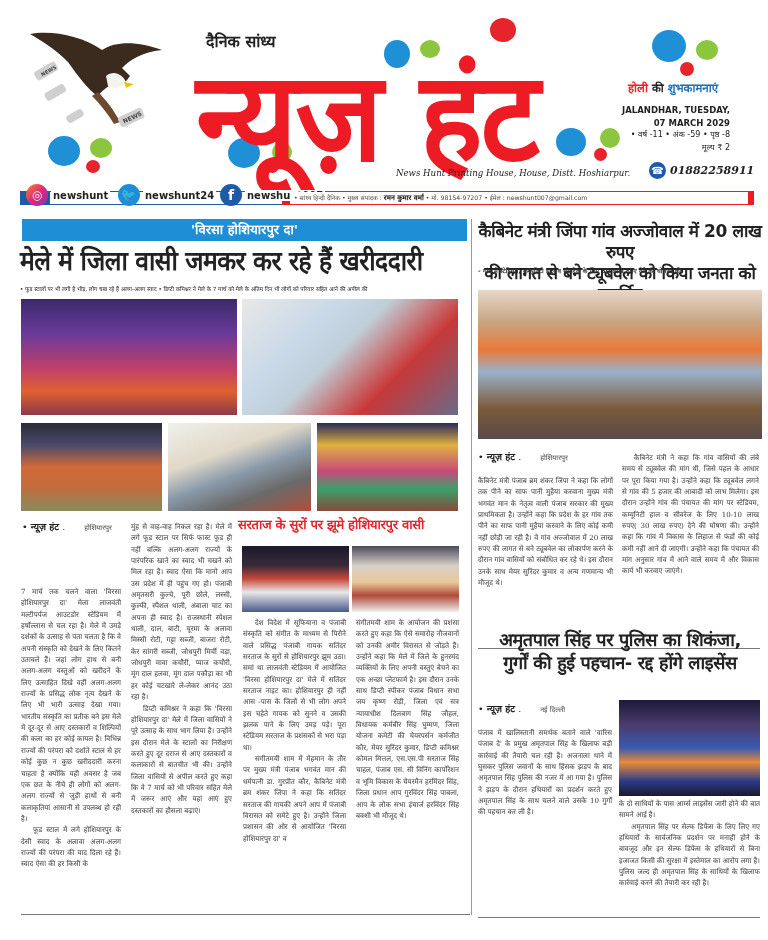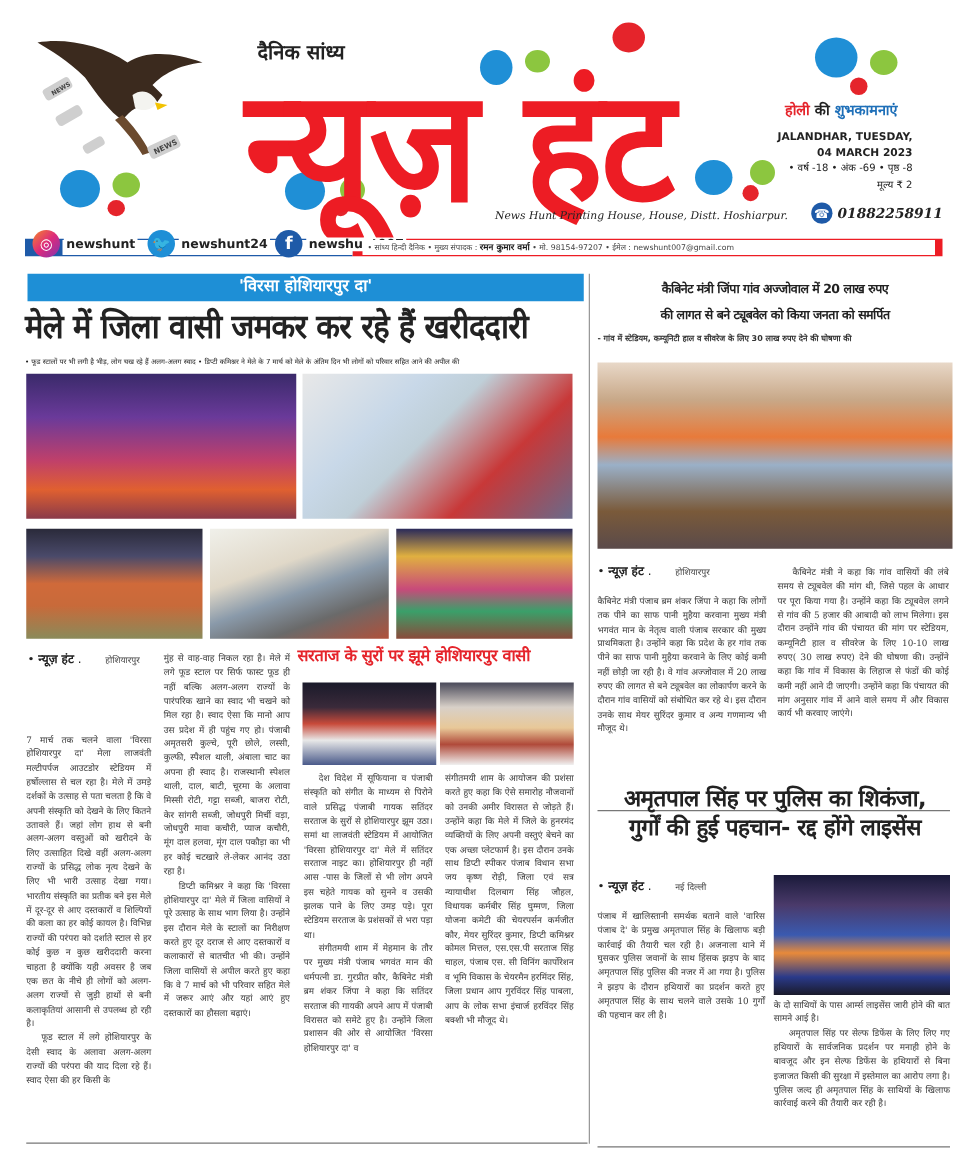--- a/index.html
+++ b/index.html
@@ -99,22 +99,22 @@
   <div class="splash" style="left:680px;top:62px;width:14px;height:14px;background:#e5242b;"></div>
 
   <div class="holi-greet">
     <span class="r">होली</span>
     <span class="k">की</span>
     <span class="b">शुभकामनाएं</span>
   </div>
 
   <div class="dateline">
     <div class="bold">JALANDHAR, TUESDAY,</div>
-    <div class="bold">04 MARCH 2023</div>
-    <div>• वर्ष -18  • अंक -69 • पृष्ठ -8</div>
+    <div class="bold">07 MARCH 2029</div>
+    <div>• वर्ष -11  • अंक -59 • पृष्ठ -8</div>
     <div>मूल्य ₹ 2</div>
   </div>
 
   <div class="printing">News Hunt Printing House, House, Distt. Hoshiarpur.</div>
   <div class="phone">
     <div class="phone-icon">☎</div>
     <span class="phone-num">01882258911</span>
   </div>
 
   <div class="socialbar">
@@ -168,21 +168,21 @@
   <p class="indent">देश विदेश में सूफियाना व पंजाबी संस्कृति को संगीत के माध्यम से पिरोने वाले प्रसिद्ध पंजाबी गायक सतिंदर सरताज के सुरों से होशियारपुर झूम उठा। समां था लाजवंती स्टेडियम में आयोजित 'विरसा होशियारपुर दा' मेले में सतिंदर सरताज नाइट का। होशियारपुर ही नहीं आस -पास के जिलों से भी लोग अपने इस चहेते गायक को सुनने व उसकी झलक पाने के लिए उमड़ पड़े। पूरा स्टेडियम सरताज के प्रशंसकों से भरा पड़ा था।</p>
   <p class="indent">संगीतमयी शाम में मेहमान के तौर पर मुख्य मंत्री पंजाब भगवंत मान की धर्मपत्नी डा. गुरप्रीत कौर, कैबिनेट मंत्री ब्रम शंकर जिंपा ने कहा कि सतिंदर सरताज की गायकी अपने आप में पंजाबी विरासत को समेटे हुए है। उन्होंने जिला प्रशासन की ओर से आयोजित 'विरसा होशियारपुर दा' व</p>
 </div>
 <div class="col" style="left:356px;top:617px;width:103px;">
   <p>संगीतमयी शाम के आयोजन की प्रशंसा करते हुए कहा कि ऐसे समारोह नौजवानों को उनकी अमीर विरासत से जोड़ते हैं। उन्होंने कहा कि मेले में जिले के हुनरमंद व्यक्तियों के लिए अपनी वस्तुएं बेचने का एक अच्छा प्लेटफार्म है। इस दौरान उनके साथ डिप्टी स्पीकर पंजाब विधान सभा जय कृष्ण रोड़ी, जिला एवं सत्र न्यायाधीश दिलबाग सिंह जौहल, विधायक कर्मबीर सिंह घुम्मण, जिला योजना कमेटी की चेयरपर्सन कर्मजीत कौर, मेयर सुरिंदर कुमार, डिप्टी कमिश्नर कोमल मित्तल, एस.एस.पी सरताज सिंह चाहल, पंजाब एस. सी विनिंग कार्पोरेशन व भूमि विकास के चेयरमैन हरमिंदर सिंह, जिला प्रधान आप गुरविंदर सिंह पाबला, आप के लोक सभा इंचार्ज हरविंदर सिंह बक्शी भी मौजूद थे।</p>
 </div>
 
 <div class="rule-h" style="left:21px;top:914px;width:449px;"></div>
 <div class="rule-v" style="left:471px;top:219px;height:696px;"></div>
 
-<div class="hl-right" style="top:221px;font-size:10px;line-height:21px;">
+<div class="hl-right" style="top:221px;font-size:17px;line-height:21px;">
   <div>कैबिनेट मंत्री जिंपा गांव अज्जोवाल में 20 लाख रुपए</div>
   <div>की लागत से बने ट्यूबवेल को किया जनता को समर्पित</div>
 </div>
 <div class="deck-r">- गांव में स्टेडियम, कम्यूनिटी हाल व सीवरेज के लिए 30 लाख रुपए देने की घोषणा की</div>
 <div class="photo" style="left:478px;top:290px;width:284px;height:149px;background:linear-gradient(180deg,#e8d8c8 0%,#c8a888 20%,#e87a3a 40%,#9ab0c8 55%,#7a5a3a 80%,#5a4a4a 100%);"></div>
 
 <div class="byline" style="left:478px;top:450px;">• <b>न्यूज़ हंट</b> . <span class="loc">होशियारपुर</span></div>
 <div class="col" style="left:478px;top:475px;width:135px;">
   <p>कैबिनेट मंत्री पंजाब ब्रम शंकर जिंपा ने कहा कि लोगों तक पीने का साफ पानी मुहैया करवाना मुख्य मंत्री भगवंत मान के नेतृत्व वाली पंजाब सरकार की मुख्य प्राथमिकता है। उन्होंने कहा कि प्रदेश के हर गांव तक पीने का साफ पानी मुहैया करवाने के लिए कोई कमी नहीं छोड़ी जा रही है। वे गांव अज्जोवाल में 20 लाख रुपए की लागत से बने ट्यूबवेल का लोकार्पण करने के दौरान गांव वासियों को संबोधित कर रहे थे। इस दौरान उनके साथ मेयर सुरिंदर कुमार व अन्य गणमान्य भी मौजूद थे।</p>
 </div>

